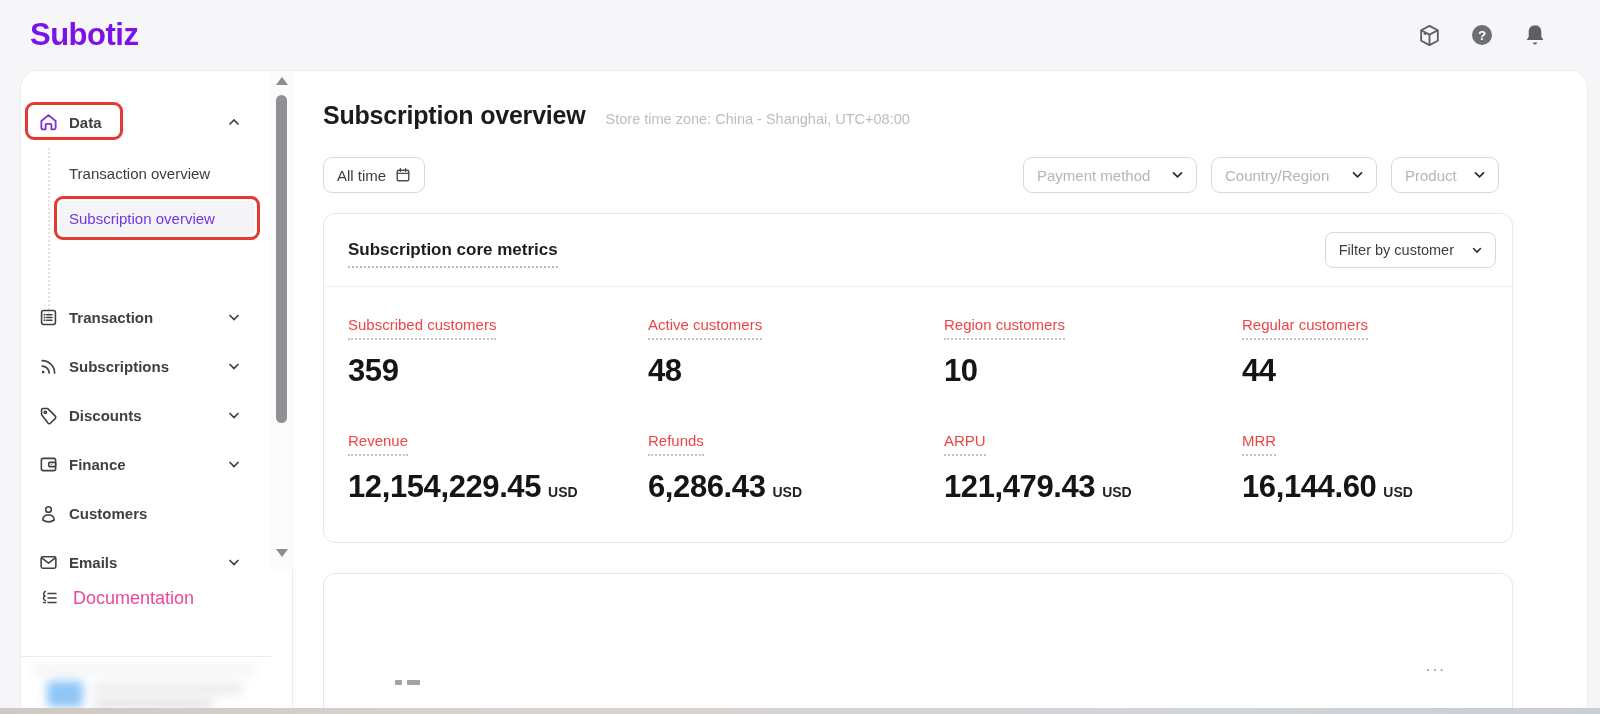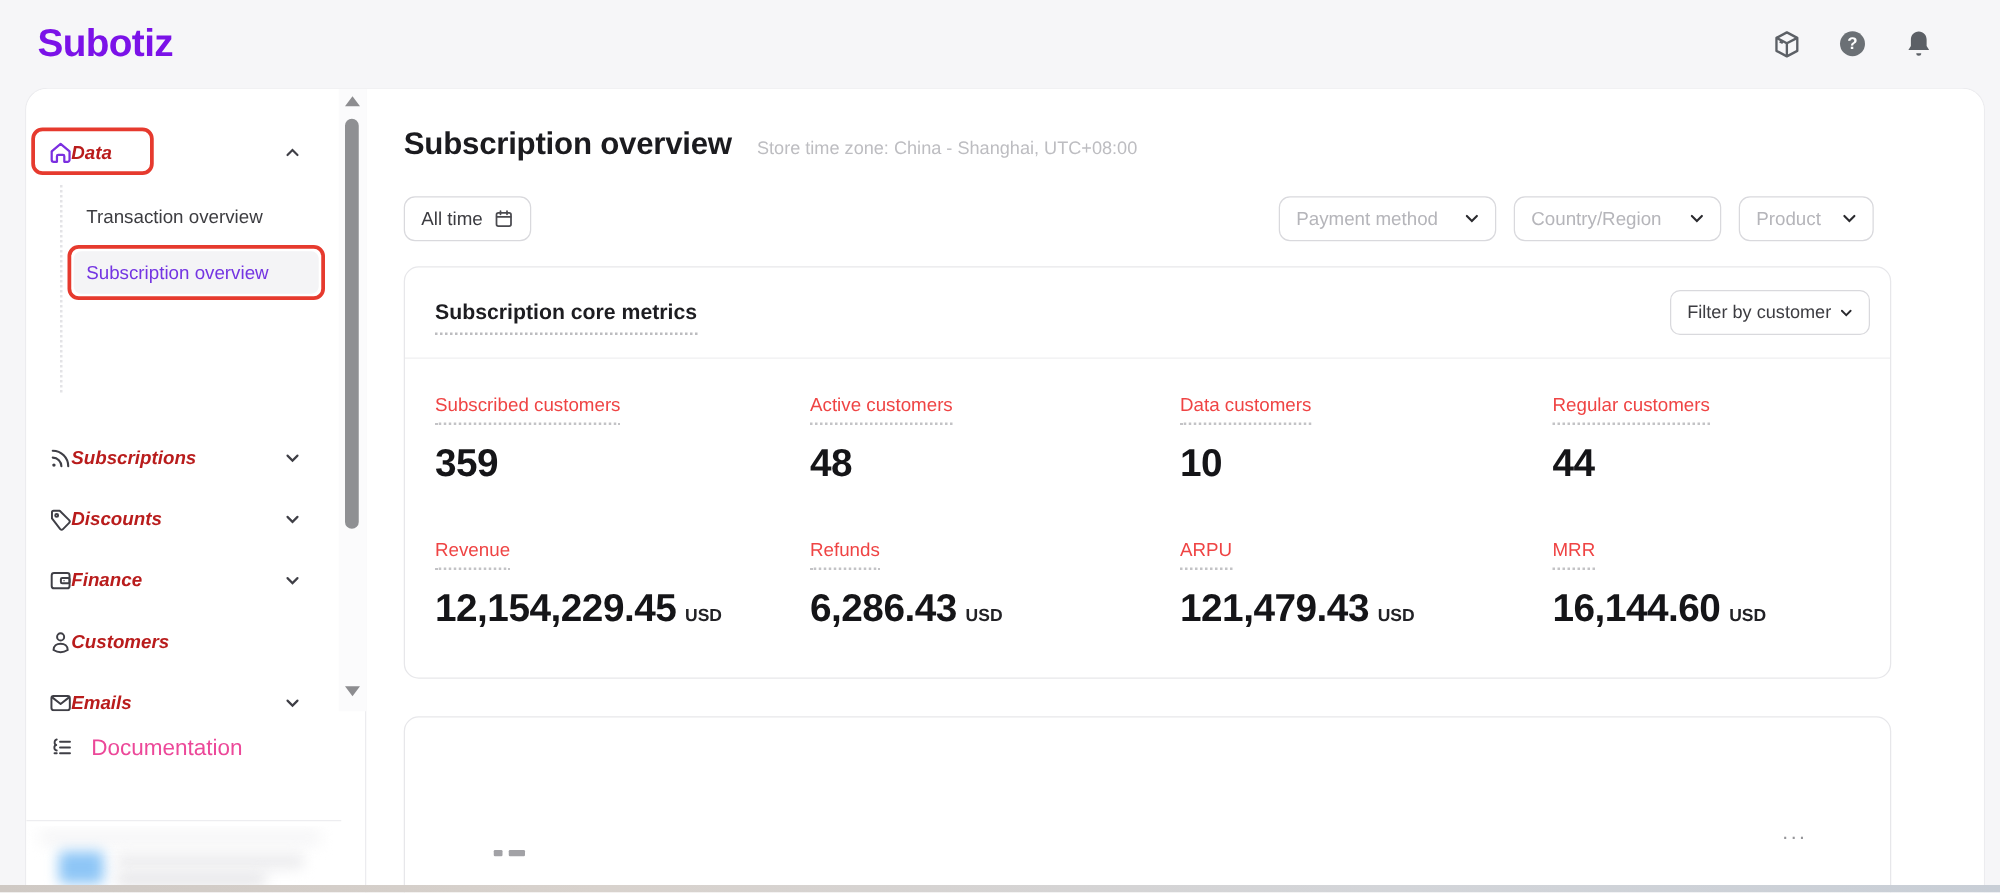--- a/index.html
+++ b/index.html
@@ -21,21 +21,21 @@
     position:absolute; left:20px; top:70px; width:1568px; height:644px;
     background:#ffffff; border:1px solid #ececef; border-bottom:none;
     border-radius:18px 18px 0 0; overflow:hidden;
   }
 
   
   .sidebar { position:absolute; left:0; top:0; width:272px; height:644px; border-right:1px solid #ececef; background:#fff; }
   .nav-viewport { position:absolute; left:0; top:0; width:252px; height:498px; overflow:hidden; }
   .nav-item { position:absolute; left:0; width:252px; height:34px; display:flex; align-items:center; cursor:pointer; }
   .nav-item .nicon { position:absolute; left:17px; width:21px; height:21px; }
-  .nav-item .nlabel { position:absolute; left:36px; font-size:15px; font-weight:600; color:#b91c1c;font-style:italic; }
+  .nav-item .nlabel { position:absolute; left:48px; font-size:15px; font-weight:600; color:#404040; }
   .nav-chevron { position:absolute; left:206px; width:14px; height:14px; top:10px; }
   .sub-item { position:absolute; left:38px; width:196px; height:34px; display:flex; align-items:center; border-radius:6px; cursor:pointer; }
   .sub-item .slabel { margin-left:10px; font-size:15px; color:#3c3c40; }
   .sub-item.active { background:#f4f4f6; }
   .sub-item.active .slabel { color:#7435e2; font-weight:500; }
   .sub-guide { position:absolute; left:27px; top:77px; width:0; height:166px; border-left:2px dotted #e3e3e6; }
   .annotation-box { position:absolute; border:3px solid #e63a2e; border-radius:9px; pointer-events:none; }
   .side-divider { position:absolute; left:0; top:585px; width:252px; height:1px; background:#ededf0; }
 
   
@@ -69,21 +69,21 @@
   .dd-country { width:166px; }
   .dd-product { width:108px; }
 
   .card { position:absolute; left:29px; width:1190px; background:#fff; border:1px solid #e7e7ea; border-radius:12px; }
   .card-header { position:relative; height:73px; border-bottom:1px solid #efeff1; }
   .card-title {
     position:absolute; left:24px; top:26px; font-size:17px; font-weight:600; color:#1d1d21;
     padding-bottom:6px; border-bottom:2px dotted #bcbcbf;
   }
   .metrics-card { top:142px; height:330px; }
-  .filter-customer-btn { position:absolute; right:16px; top:18px; height:36px; font-size:14.5px; border-radius:8px; gap:7px; }
+  .filter-customer-btn { position:absolute; right:16px; top:18px; height:36px; font-size:14.5px; border-radius:8px; gap:18px; }
 
   .metrics-grid { display:grid; grid-template-columns:300px 296px 298px auto; padding:0 0 0 24px; }
   .metric-cell { padding-top:29px; }
   .metric-cell.row2 { padding-top:43px; }
   .metric-label { display:inline-block; font-size:15px; color:#ef4444; padding-bottom:5px; border-bottom:2px dotted #c3c3c6; }
   .metric-value-row { margin-top:13px; display:flex; align-items:baseline; gap:7px; }
   .metric-value { font-size:31px; font-weight:600; color:#151518; letter-spacing:-0.4px; }
   .metric-unit { font-size:14px; font-weight:700; color:#222226; }
 
   .trend-card { top:502px; height:170px; }
@@ -148,20 +148,35 @@
 
       <div class="sub-item" style="top:85px;">
         <span class="slabel">Transaction overview</span>
       </div>
 
       <div class="sub-item active" style="top:130px;">
         <span class="slabel">Subscription overview</span>
       </div>
 
 
+      <div class="nav-item" style="top:229px;">
+        <span class="nicon">
+          <svg width="21" height="21" viewBox="0 0 20 20" fill="none" stroke="#3f3f46" stroke-width="1.5" stroke-linecap="round" stroke-linejoin="round">
+            <rect x="3.4" y="3.4" width="13.2" height="13.2" rx="2"></rect>
+            <path d="M8.3 7.3 h5 M8.3 10 h5 M8.3 12.7 h5"></path>
+            <path d="M6.2 7.3 h0.02 M6.2 10 h0.02 M6.2 12.7 h0.02" stroke-width="1.9"></path>
+          </svg>
+        </span>
+        <span class="nlabel">Transaction</span>
+        <span class="nav-chevron">
+          <svg width="14" height="14" viewBox="0 0 14 14" fill="none" stroke="#3f3f46" stroke-width="1.7" stroke-linecap="round">
+              <path d="M3 5.5 L7 9.5 L11 5.5"></path>
+            </svg>
+        </span>
+      </div>
 
       <div class="nav-item" style="top:278px;">
         <span class="nicon">
           <svg width="21" height="21" viewBox="0 0 20 20" fill="none" stroke="#3f3f46" stroke-width="1.6" stroke-linecap="round">
             <path d="M4 9.6 a6.6 6.6 0 0 1 6.6 6.6"></path>
             <path d="M4 4.4 a11.8 11.8 0 0 1 11.8 11.8"></path>
             <circle cx="4.9" cy="15.3" r="1.3" fill="#3f3f46" stroke="none"></circle>
           </svg>
         </span>
         <span class="nlabel">Subscriptions</span>
@@ -326,21 +341,21 @@
             </div>
         </div>
         <div class="metric-cell">
           <span class="metric-label">Active customers</span>
           <div class="metric-value-row">
               <span class="metric-value">48</span>
               <span class="metric-unit"></span>
             </div>
         </div>
         <div class="metric-cell">
-          <span class="metric-label">Data customers</span>
+          <span class="metric-label">Region customers</span>
           <div class="metric-value-row">
               <span class="metric-value">10</span>
               <span class="metric-unit"></span>
             </div>
         </div>
         <div class="metric-cell">
           <span class="metric-label">Regular customers</span>
           <div class="metric-value-row">
               <span class="metric-value">44</span>
               <span class="metric-unit"></span>

